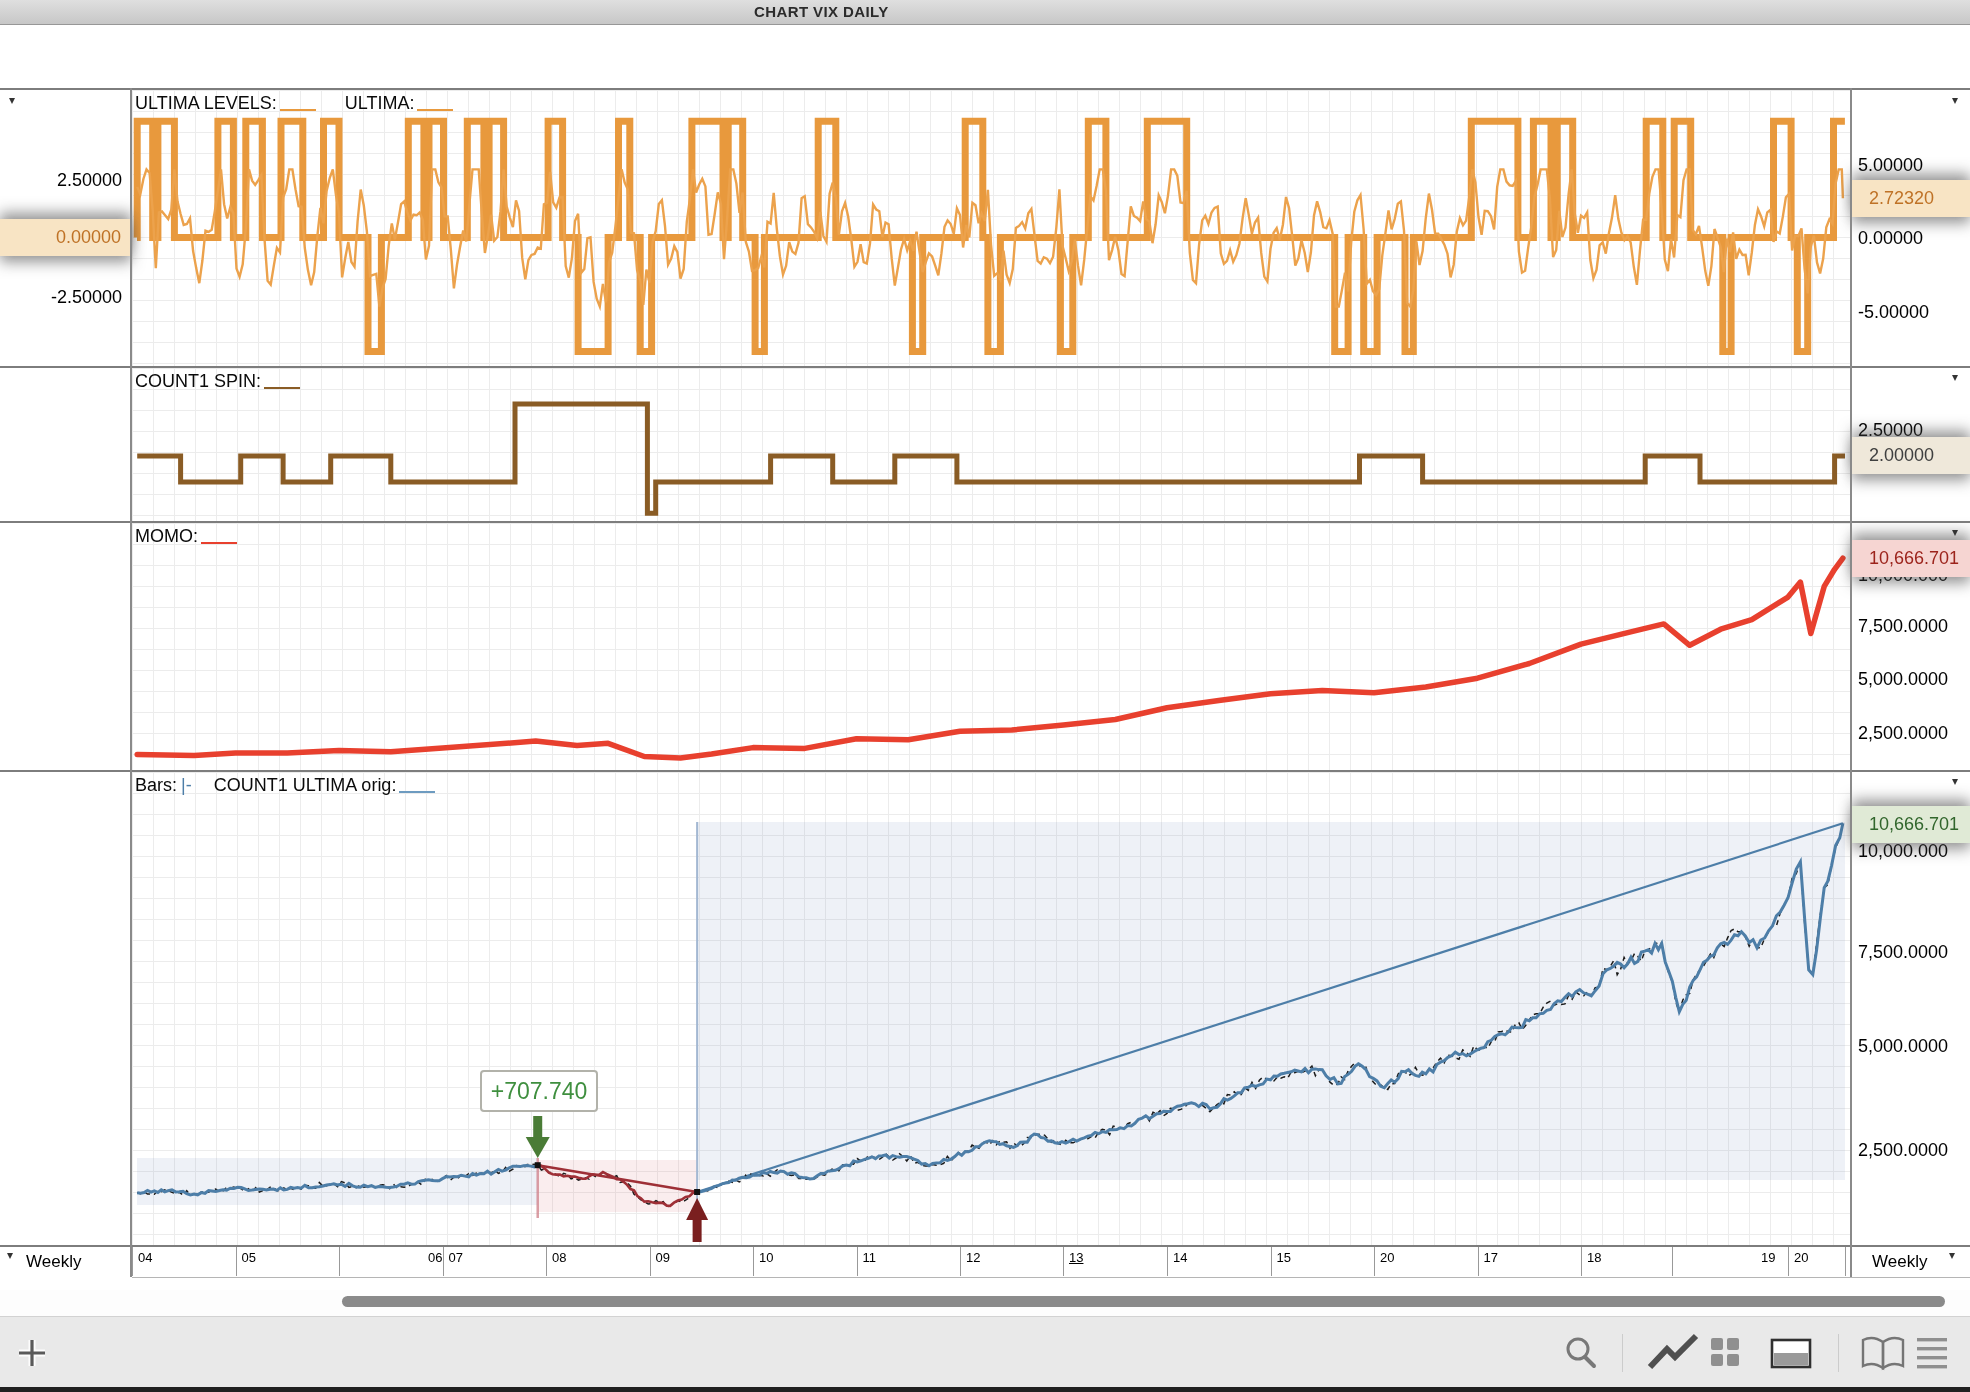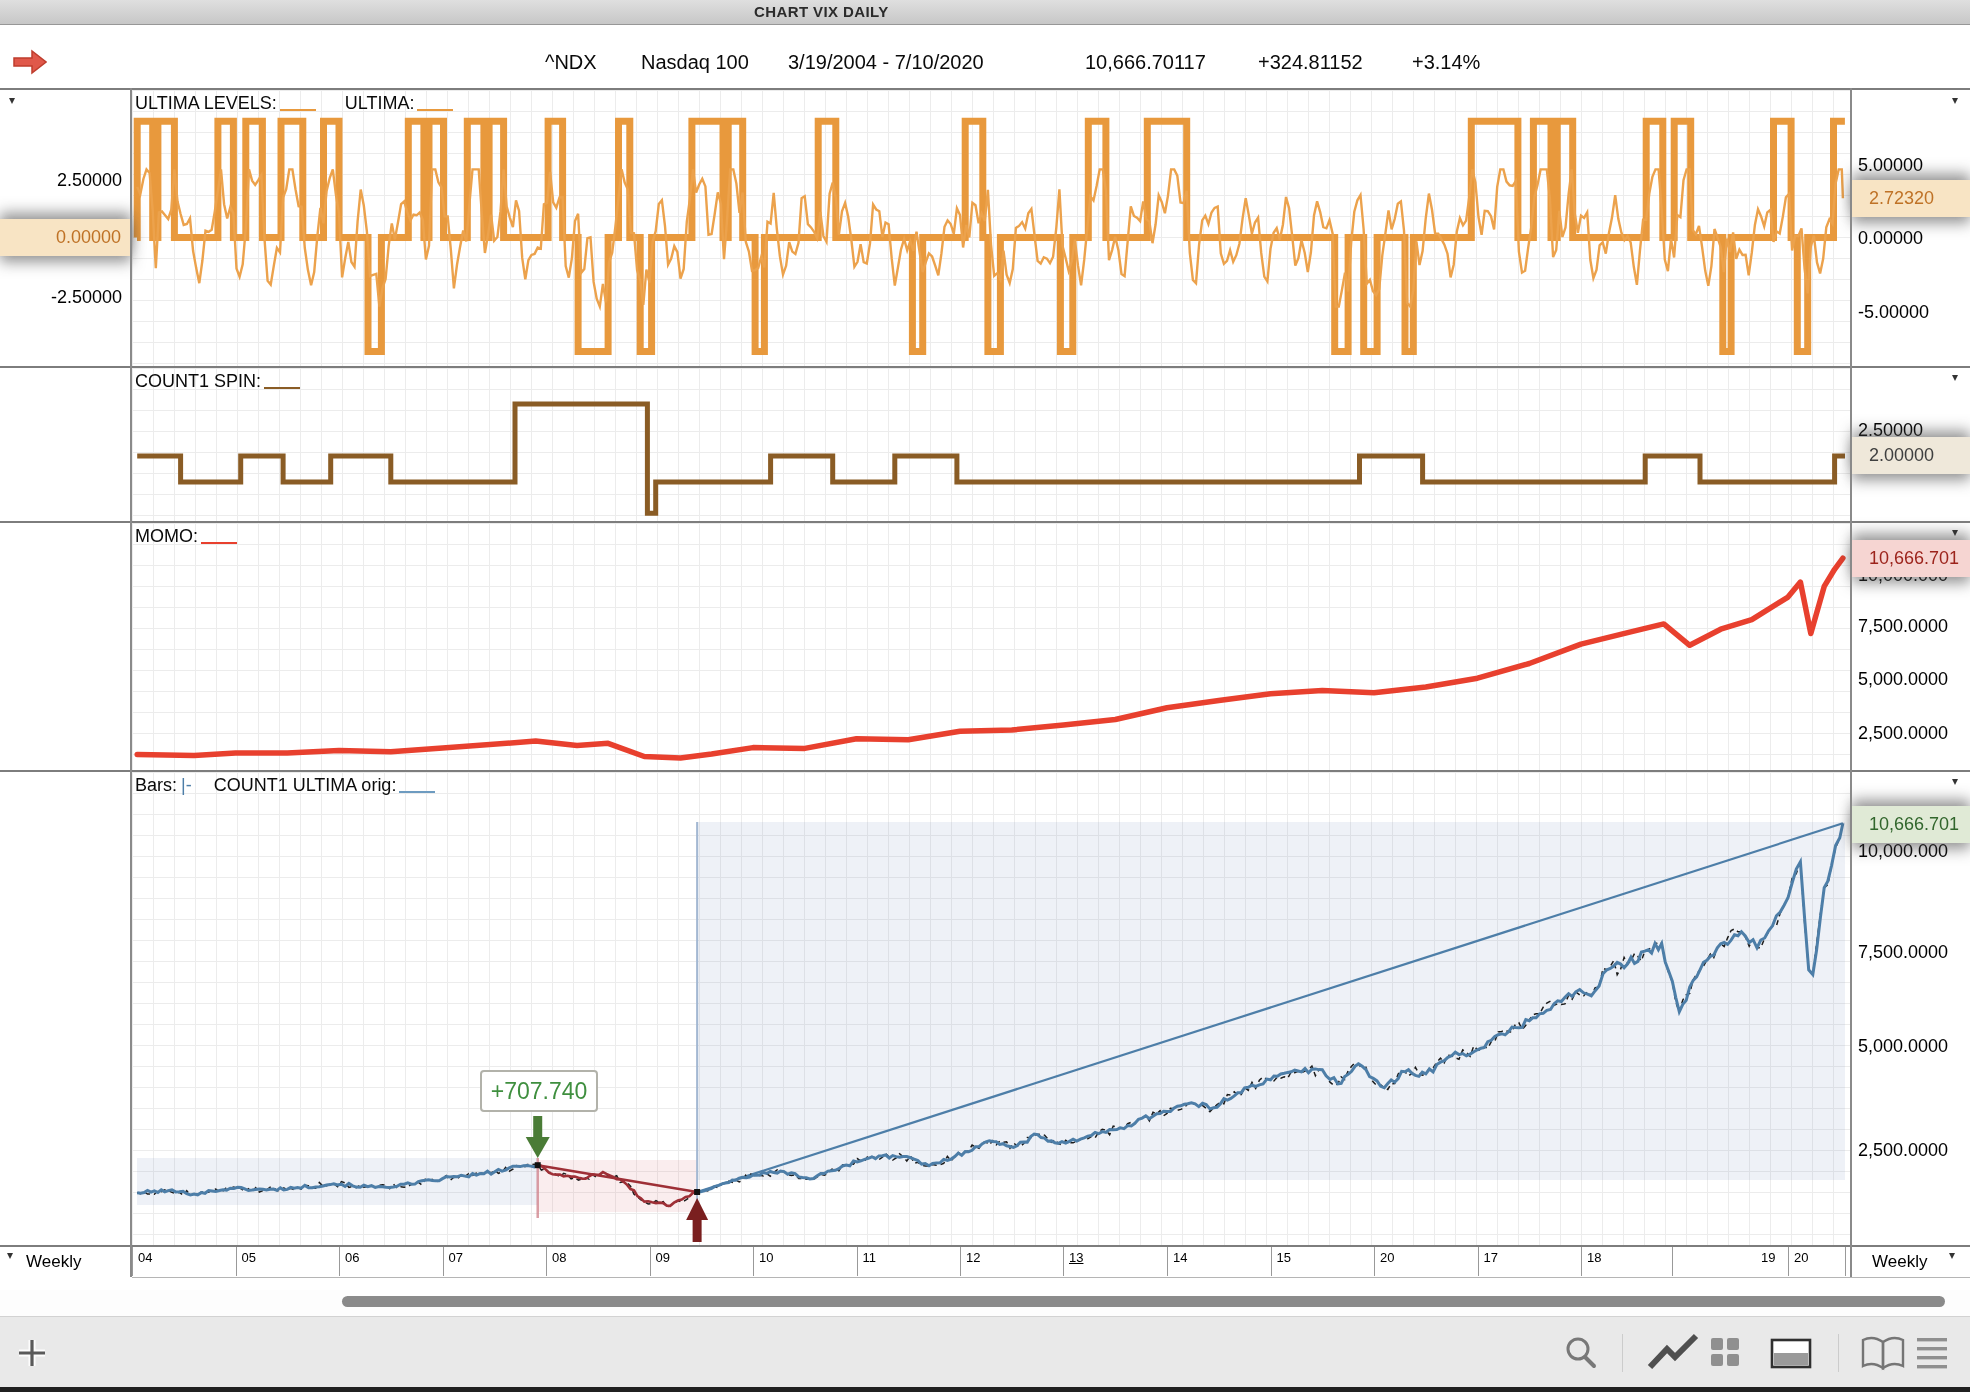--- a/index.html
+++ b/index.html
@@ -53,31 +53,20 @@
 </style>
 </head>
 <body>
 
 <div class="app">
 
   <div class="titlebar">
     <span class="title">CHART VIX DAILY</span>
   </div>
 
-  <div class="header">
-    <svg class="red-arrow" width="34" height="26" viewBox="0 0 34 26">
-      <polygon points="1,9 19,9 19,2 33,13 19,24 19,17 1,17" fill="#e0584a" stroke="#bf3d2d" stroke-width="1.5"></polygon>
-    </svg>
-    <span class="h" style="left:545px">^NDX</span>
-    <span class="h" style="left:641px">Nasdaq 100</span>
-    <span class="h" style="left:788px">3/19/2004 - 7/10/2020</span>
-    <span class="h" style="left:1085px">10,666.70117</span>
-    <span class="h" style="left:1258px">+324.81152</span>
-    <span class="h" style="left:1412px">+3.14%</span>
-  </div>
 
   <div class="panel" style="top:90px;height:276px"></div>
   <div class="panel" style="top:368px;height:153px"></div>
   <div class="panel" style="top:523px;height:247px"></div>
   <div class="panel" style="top:772px;height:473px"></div>
 
   <div class="gutter" style="left:0;width:130px"></div>
   <div class="gutter" style="left:1852px;width:118px"></div>
 
   <svg id="plot-svg" width="1970" height="1392">
@@ -188,21 +177,21 @@
   <div class="tri" style="left:1952px;top:94px">▾</div>
   <div class="tri" style="left:1952px;top:371px">▾</div>
   <div class="tri" style="left:1952px;top:526px">▾</div>
   <div class="tri" style="left:1952px;top:775px">▾</div>
   <div class="tri" style="left:7px;top:1249px">▾</div>
   <div class="tri" style="left:1949px;top:1249px">▾</div>
 
   <div id="xaxis">
       <div class="ycell" style="left: 132px; width: 103.5px;">04</div>
       <div class="ycell" style="left: 235.5px; width: 103.5px;">05</div>
-      <div class="ycell" style="left: 339px; width: 103.5px;">06</div>
+      <div class="ycell" style="left: 339px; width: 103.5px; text-align: right;">06</div>
       <div class="ycell" style="left: 442.5px; width: 103.5px;">07</div>
       <div class="ycell" style="left: 546px; width: 103.5px;">08</div>
       <div class="ycell" style="left: 649.5px; width: 103.5px;">09</div>
       <div class="ycell" style="left: 753px; width: 103.5px;">10</div>
       <div class="ycell" style="left: 856.5px; width: 103.5px;">11</div>
       <div class="ycell" style="left: 960px; width: 103.5px;">12</div>
       <div class="ycell" style="left: 1063px; width: 103.5px; text-decoration: underline;">13</div>
       <div class="ycell" style="left: 1167px; width: 103.5px;">14</div>
       <div class="ycell" style="left: 1270.5px; width: 103.5px;">15</div>
       <div class="ycell" style="left: 1374px; width: 103.5px;">20</div>

